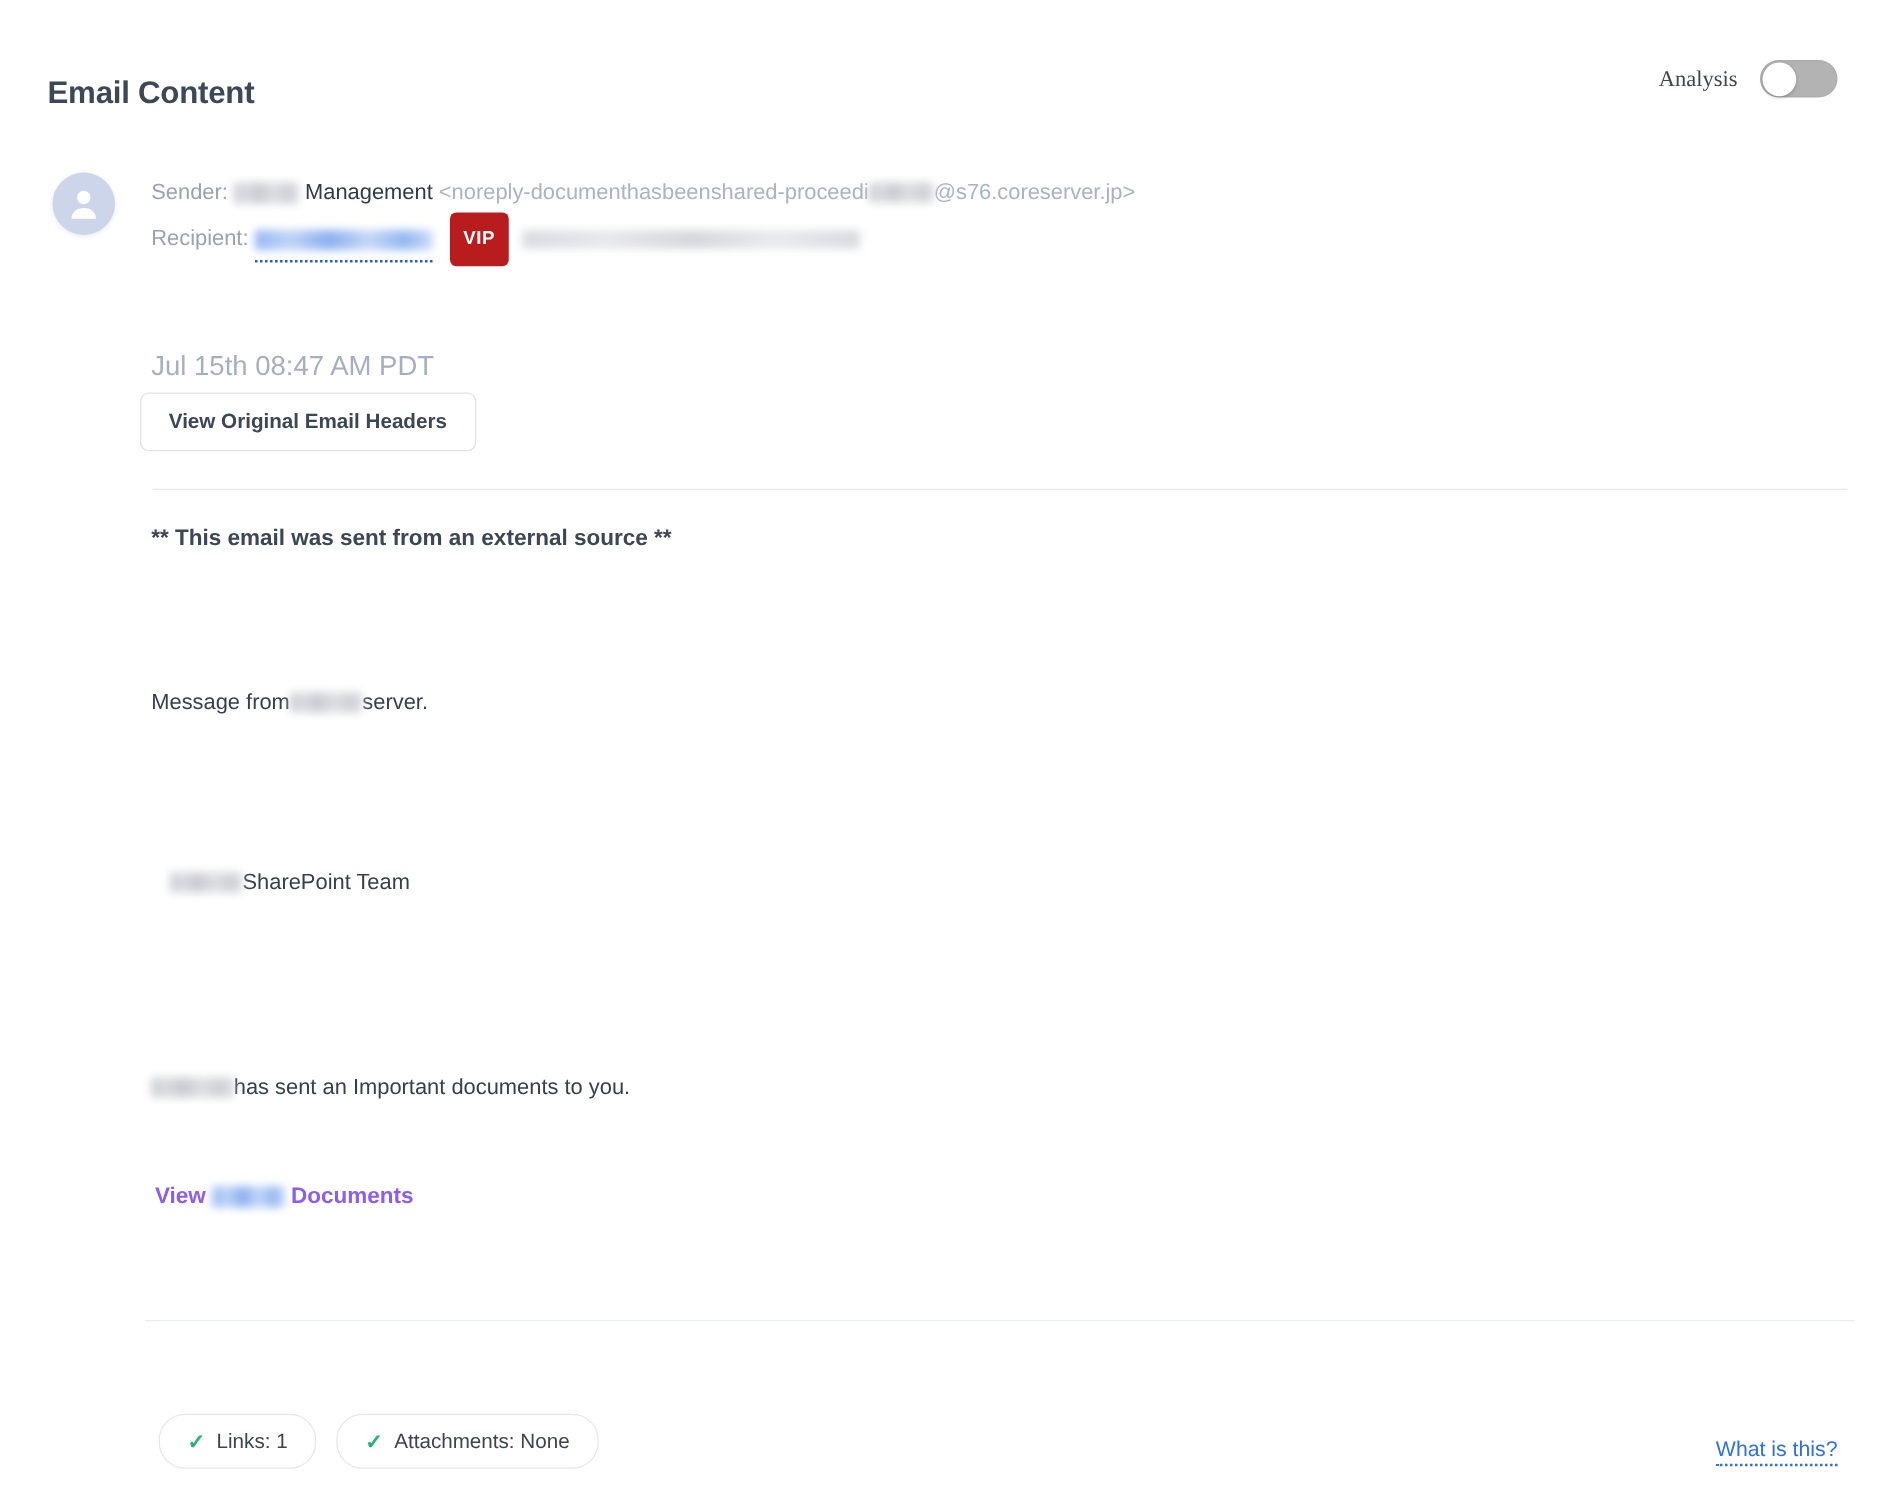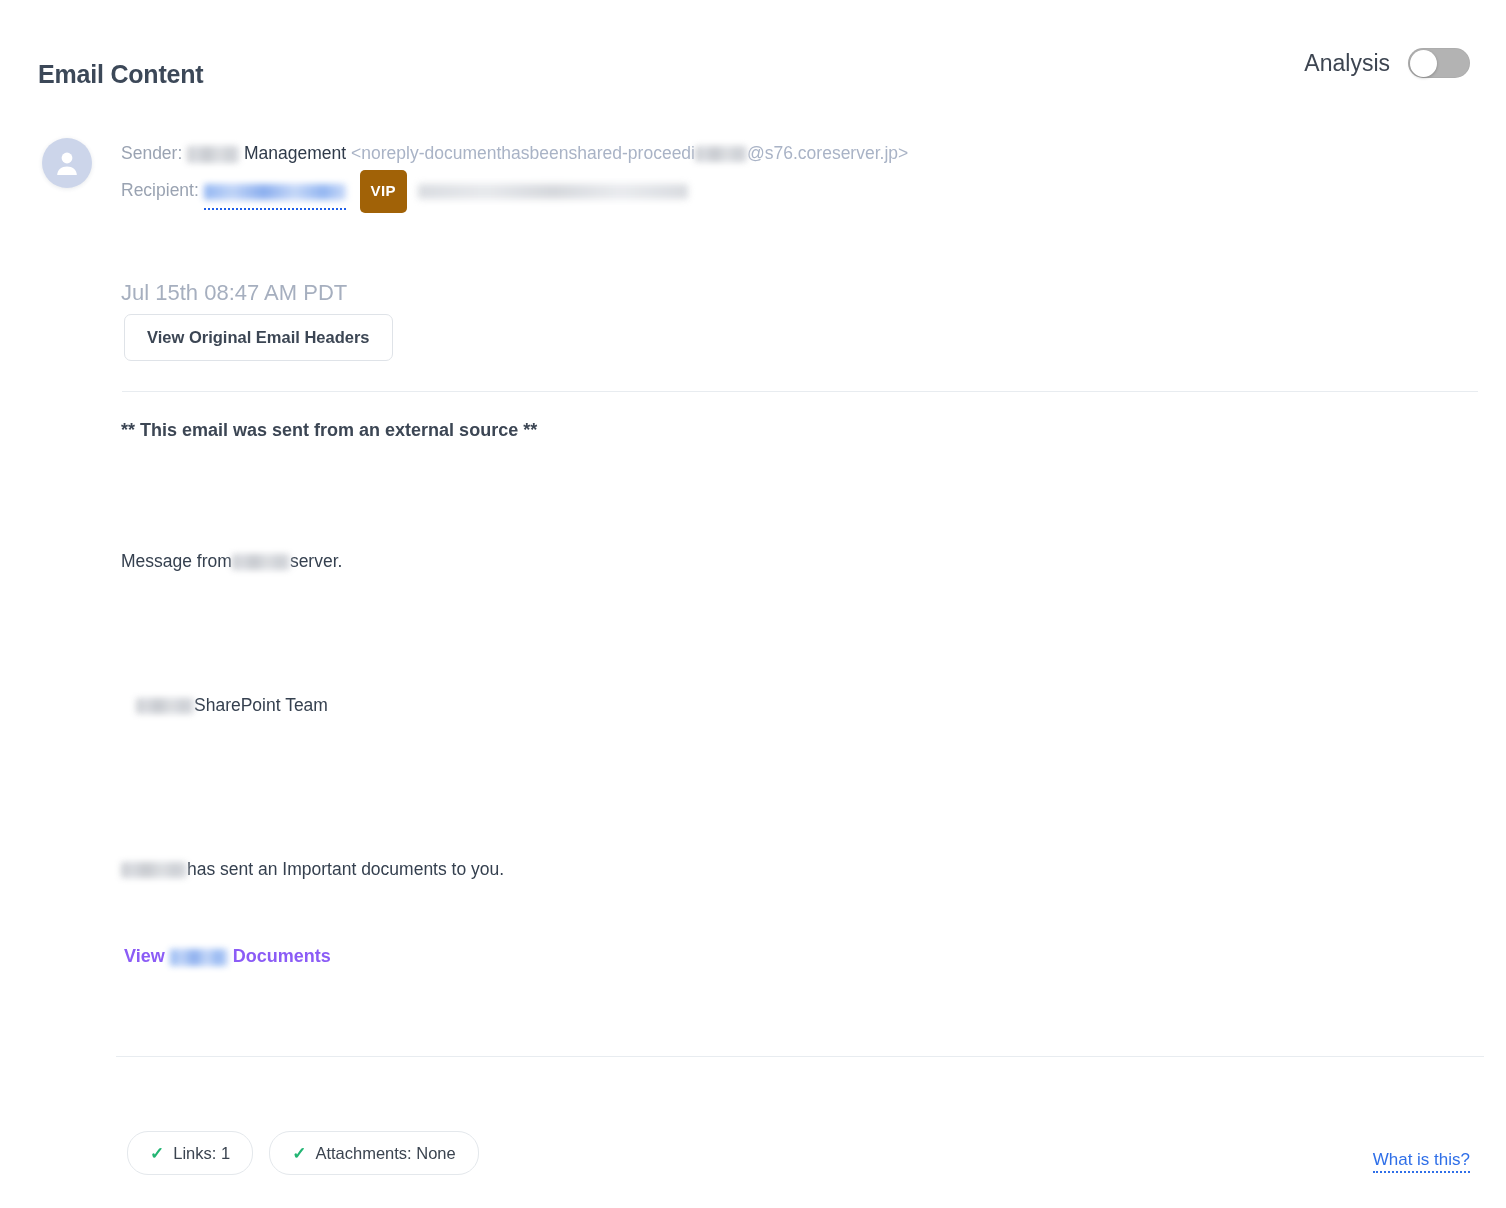--- a/index.html
+++ b/index.html
@@ -55,22 +55,23 @@
   }
   #analysis-wrap {
     position: absolute;
     right: 36px;
     top: 48px;
     display: flex;
     align-items: center;
     gap: 18px;
   }
   #analysis-label {
-    font-size: 23px;
+    font-size: 18px;
     color: #3d4551;
+    font-family: Liberation Serif, serif;
   }
   #analysis-toggle {
     width: 62px;
     height: 30px;
     border-radius: 16px;
     background: #b3b3b3;
     position: relative;
     cursor: pointer;
     box-shadow: inset 0 0 0 1px rgba(0,0,0,0.03);
   }
@@ -116,21 +117,21 @@
   .underlined-name {
     position: relative;
     display: inline-block;
     padding-bottom: 1px;
     border-bottom: 2.5px dotted #1f5fe8;
     cursor: pointer;
   }
 
   #vip-badge {
     display: inline-block;
-    background: #a16207;
+    background: #b91c1c;
     color: #ffffff;
     font-size: 15px;
     font-weight: bold;
     letter-spacing: .4px;
     padding: 4px 11px 5px 11px;
     border-radius: 5px;
     vertical-align: middle;
     margin: 0 6px 0 9px;
     cursor: pointer;
   }
@@ -138,21 +139,21 @@
   #date-line {
     position: absolute;
     left: 121px;
     top: 280px;
     font-size: 22px;
     color: #a6afbf;
   }
 
   #headers-button {
     position: absolute;
-    left: 124px;
+    left: 112px;
     top: 314px;
     padding: 13px 22px;
     border: 1px solid #dfe3e8;
     border-radius: 7px;
     background: #ffffff;
     font-family: "Liberation Sans", sans-serif;
     font-size: 16.5px;
     font-weight: bold;
     color: #3c4654;
     cursor: pointer;

